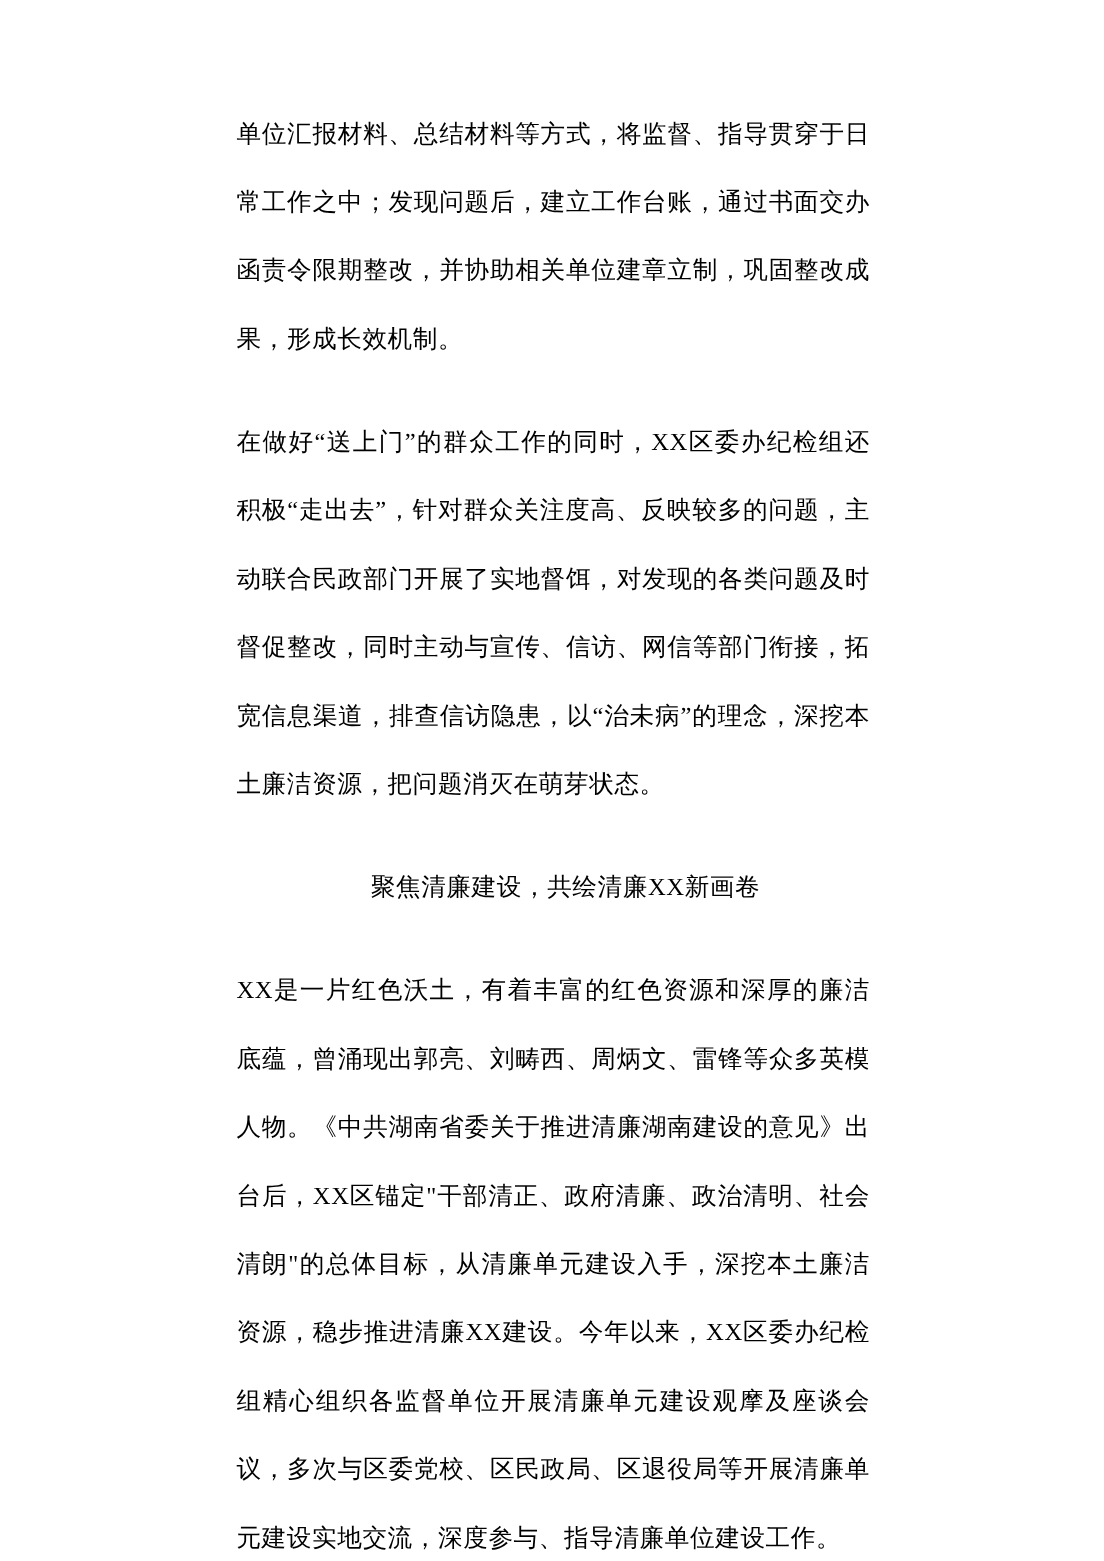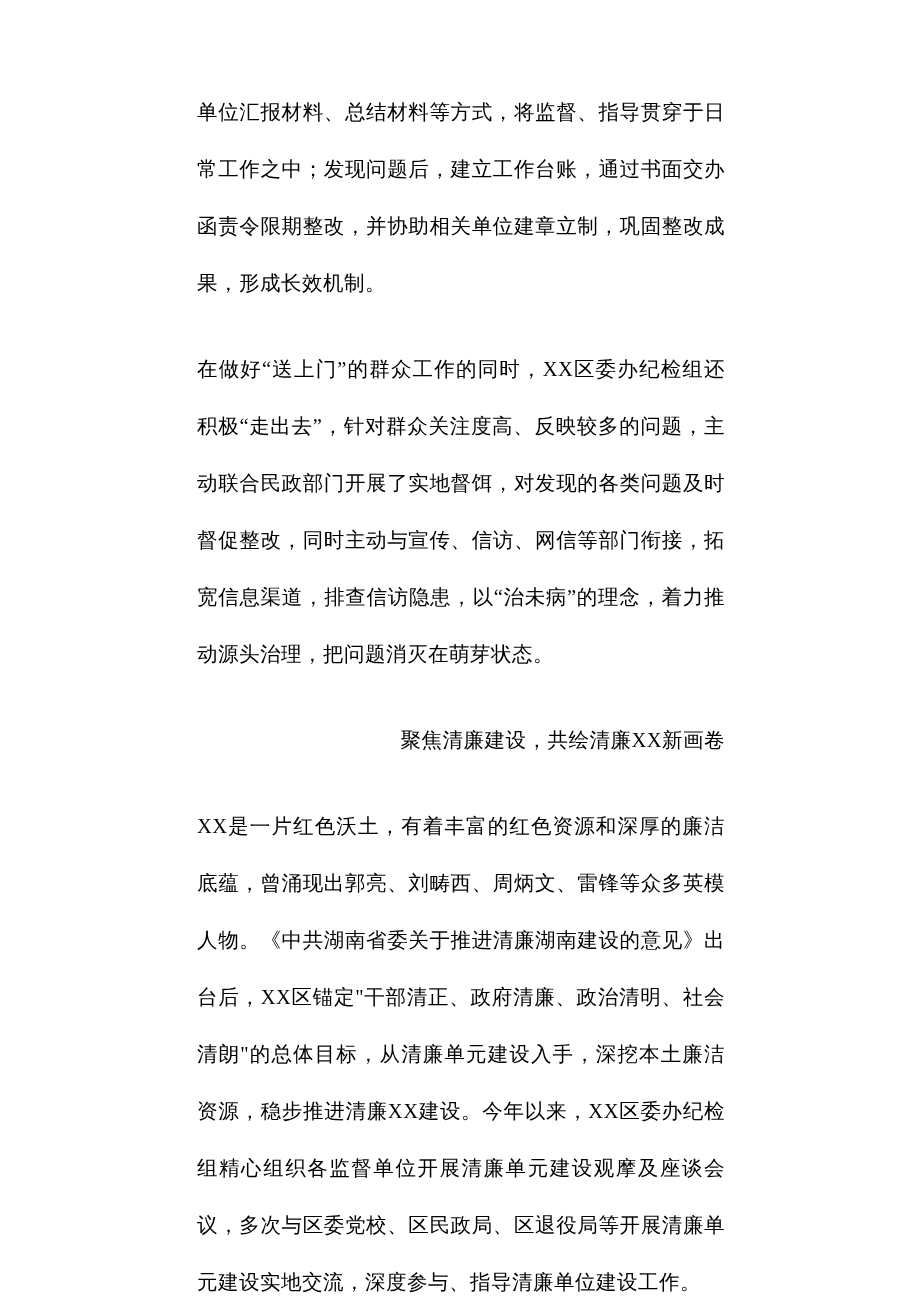--- a/index.html
+++ b/index.html
@@ -21,29 +21,29 @@
     font-size: 20.5px;
     line-height: 57px;
     text-align: justify;
     text-justify: inter-ideograph;
     letter-spacing: 0.5px;
     color: #000000;
     margin-bottom: 29px;
   }
   .para.sub-heading {
     text-indent: 1em;
-    text-align: right;
+    text-align: center;
   }
   .para:last-child { margin-bottom: 0; }
 </style>
 </head>
 <body>
 
 <div class="page">
   <p class="para">单位汇报材料、总结材料等方式，将监督、指导贯穿于日常工作之中；发现问题后，建立工作台账，通过书面交办函责令限期整改，并协助相关单位建章立制，巩固整改成果，形成长效机制。</p>
 
 
-  <p class="para">在做好“送上门”的群众工作的同时，XX区委办纪检组还积极“走出去”，针对群众关注度高、反映较多的问题，主动联合民政部门开展了实地督饵，对发现的各类问题及时督促整改，同时主动与宣传、信访、网信等部门衔接，拓宽信息渠道，排查信访隐患，以“治未病”的理念，着力推动源头治理，把问题消灭在萌芽状态。</p>
+  <p class="para">在做好“送上门”的群众工作的同时，XX区委办纪检组还积极“走出去”，针对群众关注度高、反映较多的问题，主动联合民政部门开展了实地督饵，对发现的各类问题及时督促整改，同时主动与宣传、信访、网信等部门衔接，拓宽信息渠道，排查信访隐患，以“治未病”的理念，深挖本土廉洁资源，把问题消灭在萌芽状态。</p>
 
   <p class="para sub-heading">聚焦清廉建设，共绘清廉XX新画卷</p>
 
   <p class="para">XX是一片红色沃土，有着丰富的红色资源和深厚的廉洁底蕴，曾涌现出郭亮、刘畴西、周炳文、雷锋等众多英模人物。《中共湖南省委关于推进清廉湖南建设的意见》出台后，XX区锚定"干部清正、政府清廉、政治清明、社会清朗"的总体目标，从清廉单元建设入手，深挖本土廉洁资源，稳步推进清廉XX建设。今年以来，XX区委办纪检组精心组织各监督单位开展清廉单元建设观摩及座谈会议，多次与区委党校、区民政局、区退役局等开展清廉单元建设实地交流，深度参与、指导清廉单位建设工作。</p>
 </div>
 
 </body></html>

